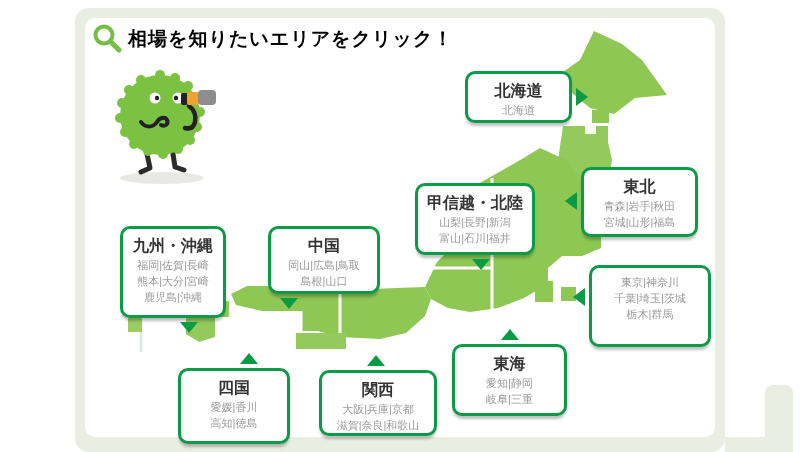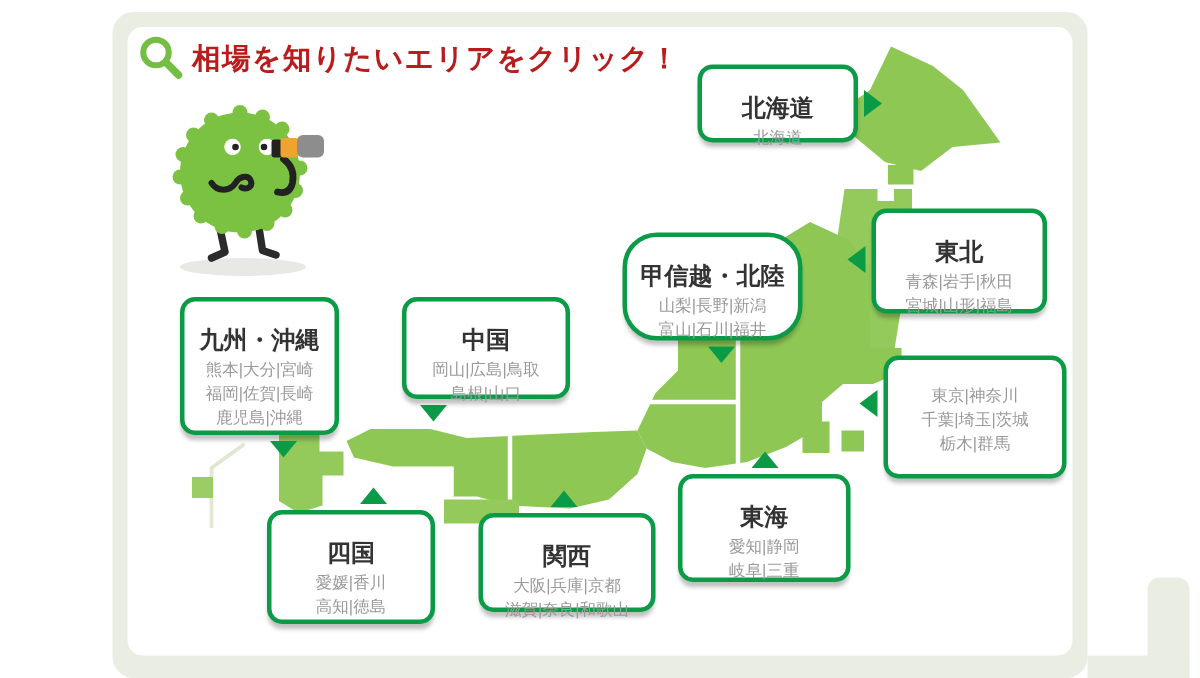--- a/index.html
+++ b/index.html
@@ -6,28 +6,28 @@
   #root{position:relative;width:800px;height:452px;background:#ffffff;overflow:hidden;
         font-family:"Liberation Sans","DejaVu Sans",sans-serif;}
   
   .frame{position:absolute;left:75px;top:8px;width:650px;height:444px;background:#e9ede2;border-radius:14px;}
   .card{position:absolute;left:85px;top:18px;width:630px;height:419px;background:#ffffff;border-radius:10px;}
   .frame-b1{position:absolute;left:765px;top:385px;width:28px;height:67px;background:#e9ede2;border-radius:8px 8px 0 0;}
   .frame-b2{position:absolute;left:725px;top:437px;width:68px;height:15px;background:#e9ede2;}
   
   .hdr-icon{position:absolute;left:92px;top:23px;width:30px;height:30px;z-index:6;}
   .hdr-title{position:absolute;left:128px;top:26px;z-index:6;font-size:19px;font-weight:800;
-             color:#b91c1c;letter-spacing:1px;white-space:nowrap;}
+             color:#000000;letter-spacing:1px;white-space:nowrap;}
   
   .map-svg{position:absolute;left:0;top:0;width:800px;height:452px;z-index:1;}
   .mascot{position:absolute;left:105px;top:70px;width:120px;height:115px;z-index:2;}
   
   .rbox{position:absolute;z-index:4;background:#fff;border:3px solid #0b9b47;border-radius:10px;
         box-shadow:0 4px 3px -1px rgba(0,0,0,.25);text-align:center;box-sizing:border-box;
-        padding:17px 2px 4px;cursor:pointer;}
+        padding:7px 2px 4px;cursor:pointer;margin-top:28px;}
   .rtitle{font-size:16px;font-weight:800;color:#333;line-height:1.2;margin-bottom:3px;white-space:nowrap;}
   .rline{font-size:11px;color:#9a9a9a;line-height:1.45;white-space:nowrap;}
   .ptr{position:absolute;width:0;height:0;border:9px solid transparent;}
   .ptr-right{right:-19px;top:50%;margin-top:-9px;border-left:12px solid #0b9b47;border-right:none;}
   .ptr-left{left:-19px;border-right:12px solid #0b9b47;border-left:none;}
   .ptr-down{bottom:-18px;border-top:11px solid #0b9b47;border-bottom:none;margin-left:-9px;}
   .ptr-up{top:-18px;border-bottom:11px solid #0b9b47;border-top:none;margin-left:-9px;}
 </style>
 </head>
 <body>
@@ -111,39 +111,39 @@
     <div class="rline">北海道</div>
   </div>
 
   <div class="rbox" style="left:581px;top:139px;width:117px;height:70px;">
     <div class="ptr ptr-left" style="top:22px;"></div>
     <div class="rtitle">東北</div>
     <div class="rline">青森|岩手|秋田</div>
     <div class="rline">宮城|山形|福島</div>
   </div>
 
-  <div class="rbox" style="left:415px;top:155px;width:120px;height:72px;border-radius:23px;">
+  <div class="rbox" style="left:415px;top:155px;width:120px;height:72px;">
     <div class="ptr ptr-down" style="left:55%;"></div>
     <div class="rtitle">甲信越・北陸</div>
     <div class="rline">山梨|長野|新潟</div>
     <div class="rline">富山|石川|福井</div>
   </div>
 
   <div class="rbox" style="left:589px;top:237px;width:122px;height:82px;">
     <div class="ptr ptr-left" style="top:20px;"></div>
     <div class="rline">東京|神奈川</div>
     <div class="rline">千葉|埼玉|茨城</div>
     <div class="rline">栃木|群馬</div>
   </div>
 
   <div class="rbox" style="left:120px;top:198px;width:106px;height:92px;">
     <div class="ptr ptr-down" style="left:66%;"></div>
     <div class="rtitle">九州・沖縄</div>
+    <div class="rline">福岡|佐賀|長崎</div>
     <div class="rline">熊本|大分|宮崎</div>
-    <div class="rline">福岡|佐賀|長崎</div>
     <div class="rline">鹿児島|沖縄</div>
   </div>
 
   <div class="rbox" style="left:452px;top:316px;width:115px;height:72px;">
     <div class="ptr ptr-up" style="left:50%;"></div>
     <div class="rtitle">東海</div>
     <div class="rline">愛知|静岡</div>
     <div class="rline">岐阜|三重</div>
   </div>
 

